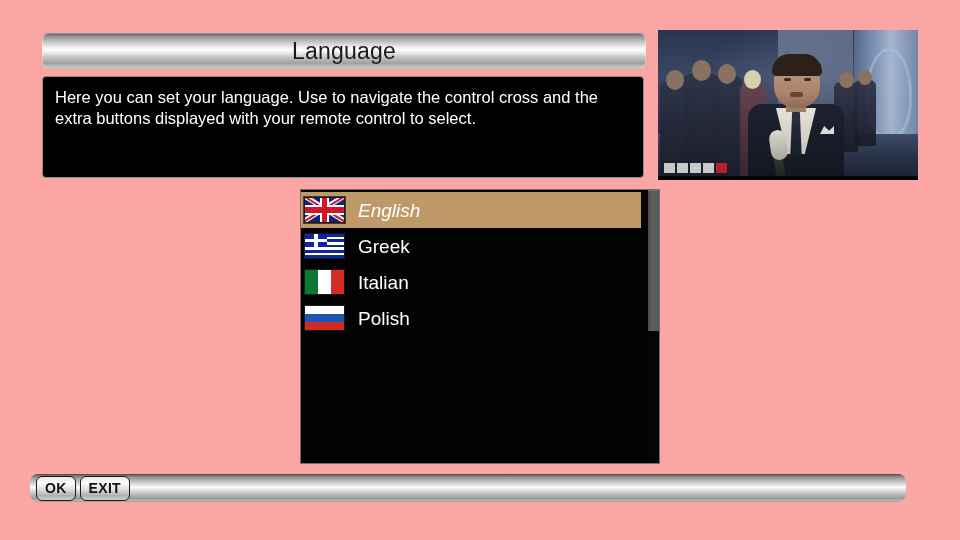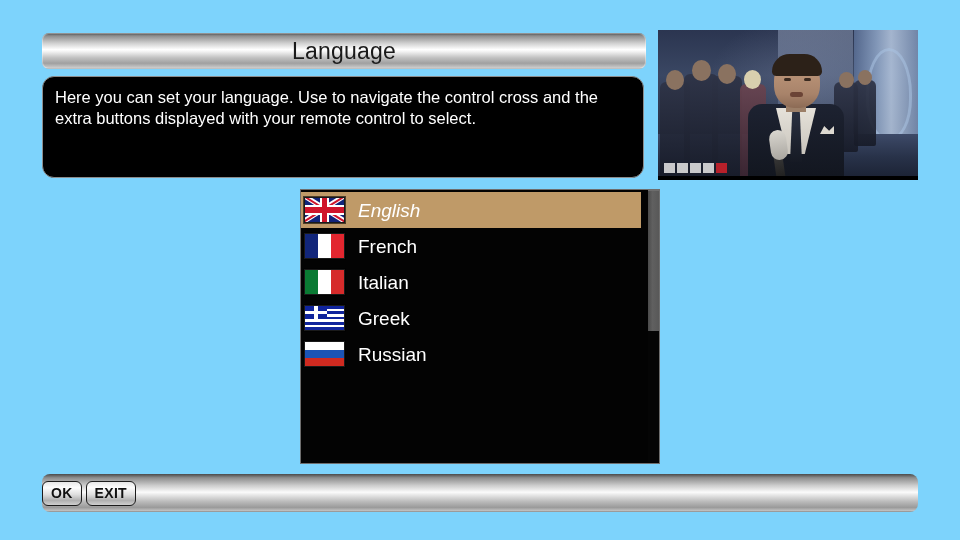--- a/index.html
+++ b/index.html
@@ -12,21 +12,21 @@
     height: 540px;
     overflow: hidden;
     font-family: "Liberation Sans", sans-serif;
     position: relative;
   }
   #screen {
     position: absolute;
     left: 0; top: 0;
     width: 960px;
     height: 540px;
-    background: #7dd3fc;
+    background: #fca5a5;
   }
 
   
   #title-bar {
     position: absolute;
     left: 42px;
     top: 33px;
     width: 604px;
     height: 36px;
     border-radius: 7px;
@@ -57,21 +57,21 @@
 
   
   #desc-box {
     position: absolute;
     left: 42px;
     top: 76px;
     width: 602px;
     height: 102px;
     background: #000000;
     border: 1px solid #8c8c8c;
-    border-radius: 12px;
+    border-radius: 4px;
     box-sizing: border-box;
     padding: 10px 12px 0 12px;
   }
   #desc-text {
     color: #ffffff;
     font-size: 16.5px;
     line-height: 21px;
     font-family: "Liberation Sans", sans-serif;
     white-space: pre-line;
   }
@@ -294,38 +294,38 @@
     left: 0; top: 0;
     width: 11px;
     height: 140px;
     background: linear-gradient(to right, #4a4a4a 0%, #606060 40%, #585858 100%);
     border-top: 1px solid #6d6d6d;
   }
 
   
   #bottom-bar {
     position: absolute;
-    left: 42px;
+    left: 30px;
     top: 474px;
     width: 876px;
-    height: 38px;
+    height: 28px;
     border-radius: 8px;
     background: linear-gradient(to bottom,
         #4a4a4a 0%,
         #8d8d8d 10%,
         #cccccc 30%,
         #fbfbfb 48%,
         #e8e8e8 55%,
         #bcbcbc 72%,
         #9a9a9a 88%,
         #c2c2c2 97%,
         #7c7c7c 100%);
     display: flex;
     align-items: center;
-    padding-left: 0;
+    padding-left: 6px;
     box-sizing: border-box;
     overflow: hidden;
   }
   .softkey {
     height: 25px;
     min-width: 34px;
     margin-right: 4px;
     padding: 0 8px;
     border-radius: 6px;
     border: 1px solid #1c1c1c;
@@ -417,43 +417,39 @@
           <span class="uk-d1r"></span>
             <span class="uk-d2r"></span>
           <span class="uk-cw-v"></span>
             <span class="uk-cw-h"></span>
           <span class="uk-cr-v"></span>
             <span class="uk-cr-h"></span>
         </span>
         <span class="lang-label">English</span>
       </div>
 
-      <div class="lang-row">
-        <span class="flag flag-fr"></span>
-        <span class="lang-label">French</span>
-      </div>
-
-      <div class="lang-row">
-        <span class="flag flag-it"></span>
-        <span class="lang-label">Italian</span>
-      </div>
 
       <div class="lang-row">
         <span class="flag flag-gr">
           <span class="gr-canton"></span>
           <span class="gr-cross-v"></span>
           <span class="gr-cross-h"></span>
         </span>
         <span class="lang-label">Greek</span>
       </div>
 
+      <div class="lang-row">
+        <span class="flag flag-it"></span>
+        <span class="lang-label">Italian</span>
+      </div>
+
 
       <div class="lang-row">
         <span class="flag flag-ru"></span>
-        <span class="lang-label">Russian</span>
+        <span class="lang-label">Polish</span>
       </div>
 
     </div>
   </div>
 
   <div id="scrollbar-track">
     <div id="scrollbar-thumb"></div>
   </div>
 
   <div id="bottom-bar">

